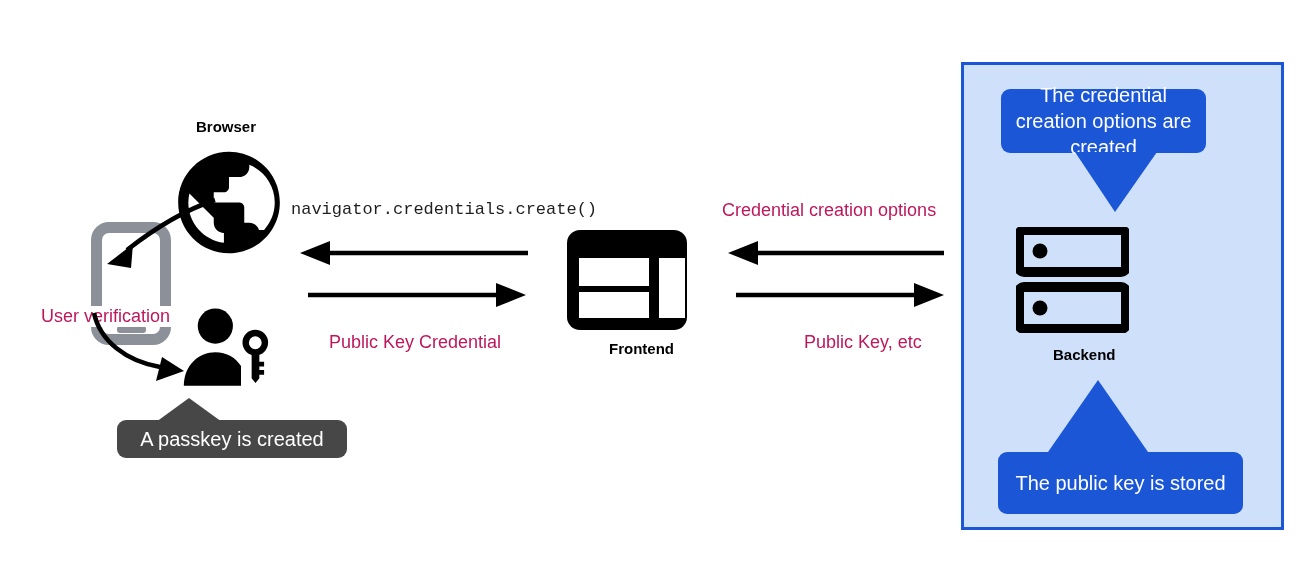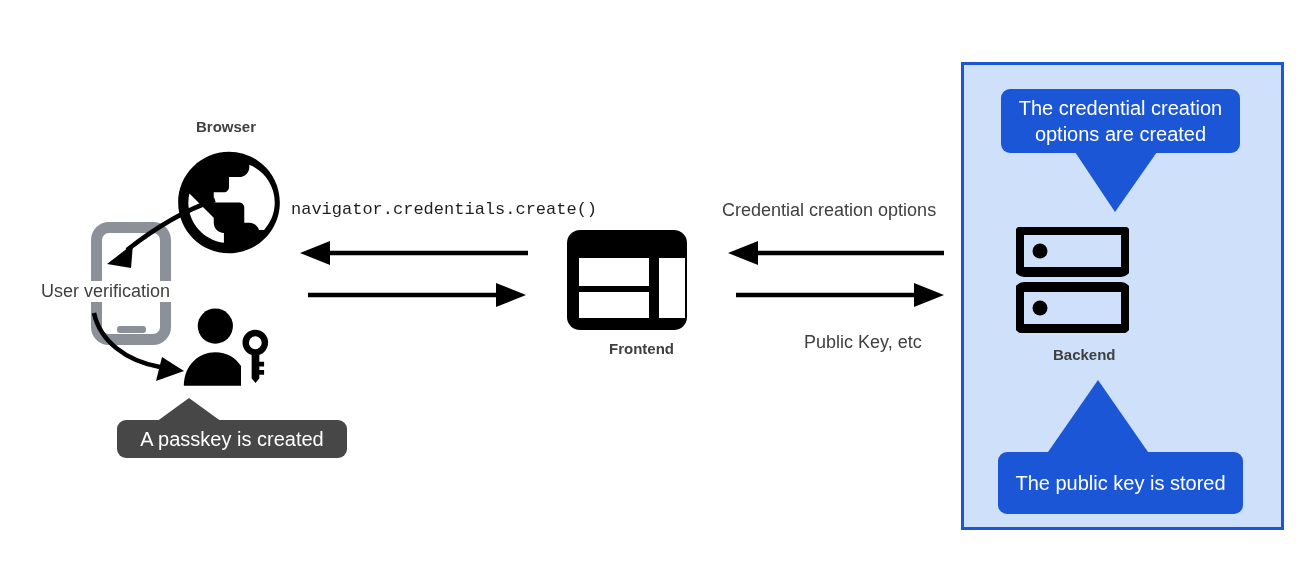--- a/index.html
+++ b/index.html
@@ -17,37 +17,38 @@
     height: 568px;
     background: #ffffff;
     overflow: hidden;
   }
   .abs { position: absolute; }
 
   
   .label-bold {
     font-weight: bold;
     font-size: 15px;
-    color: #404040;
+    color: #000000;
     white-space: nowrap;
   }
   .label-plain {
     font-size: 18px;
-    color: #404040;
+    color: #be185d;
     white-space: nowrap;
   }
   .label-mono {
     font-family: "Liberation Mono", "DejaVu Sans Mono", monospace;
     font-size: 17px;
     color: #1f1f1f;
     white-space: nowrap;
   }
   .label-onwhite {
     background: #ffffff;
     padding: 0 2px;
+    margin-top: 25px;
   }
 
   
   .tooltip {
     position: absolute;
     border-radius: 9px;
     text-align: center;
     color: #ffffff;
     font-size: 20px;
     line-height: 26px;
@@ -132,20 +133,21 @@
   <svg class="abs" style="left:300px; top:240px;" width="230" height="26">
     <line x1="24" y1="13" x2="228" y2="13" stroke="#000" stroke-width="4.5"></line>
     <path d="M0 13 L 30 1 L 30 25 Z" fill="#000"></path>
   </svg>
 
   <svg class="abs" style="left:308px; top:282px;" width="218" height="26">
     <line x1="0" y1="13" x2="194" y2="13" stroke="#000" stroke-width="4.5"></line>
     <path d="M218 13 L 188 1 L 188 25 Z" fill="#000"></path>
   </svg>
 
+  <div class="abs label-plain" style="left:329px; top:332px;">Public Key Credential</div>
 
   <div class="abs" style="left:567px; top:230px; width:120px; height:100px;">
     <svg width="120" height="100" viewBox="0 0 120 100" aria-hidden="true">
       <rect x="0" y="0" width="120" height="100" rx="13" fill="#000"></rect>
       <rect x="12" y="28" width="70" height="28" fill="#fff"></rect>
       <rect x="12" y="62" width="70" height="26" fill="#fff"></rect>
       <rect x="92" y="28" width="26" height="60" fill="#fff"></rect>
     </svg>
   </div>
   <div class="abs label-bold" style="left:594px; top:340px;margin-left:15px;">Frontend</div>
@@ -157,21 +159,21 @@
     <path d="M0 13 L 30 1 L 30 25 Z" fill="#000"></path>
   </svg>
 
   <svg class="abs" style="left:736px; top:282px;" width="208" height="26">
     <line x1="0" y1="13" x2="184" y2="13" stroke="#000" stroke-width="4.5"></line>
     <path d="M208 13 L 178 1 L 178 25 Z" fill="#000"></path>
   </svg>
 
   <div class="abs label-plain" style="left:804px; top:332px;">Public Key, etc</div>
 
-  <div class="tooltip tooltip-blue" style="left:1001px; top:89px; width:239px; height:64px;">
+  <div class="tooltip tooltip-blue" style="left:1001px; top:89px; width:205px; height:64px;">
     <span style="padding:0 10px;">The credential creation options are created</span>
   </div>
   <svg class="abs" style="left:1075px; top:152px;" width="82" height="62">
     <path d="M0 0 L 82 0 L 40 60 Z" fill="#1a56d6"></path>
   </svg>
 
   <div class="abs" style="left:1016px; top:227px; width:113px; height:106px;">
     <svg width="113" height="106" viewBox="0 0 113 106" aria-hidden="true">
       <rect x="3" y="3" width="107" height="42" rx="5" fill="none" stroke="#000" stroke-width="10"></rect>
       <circle cx="24" cy="24" r="7.5" fill="#000"></circle>

